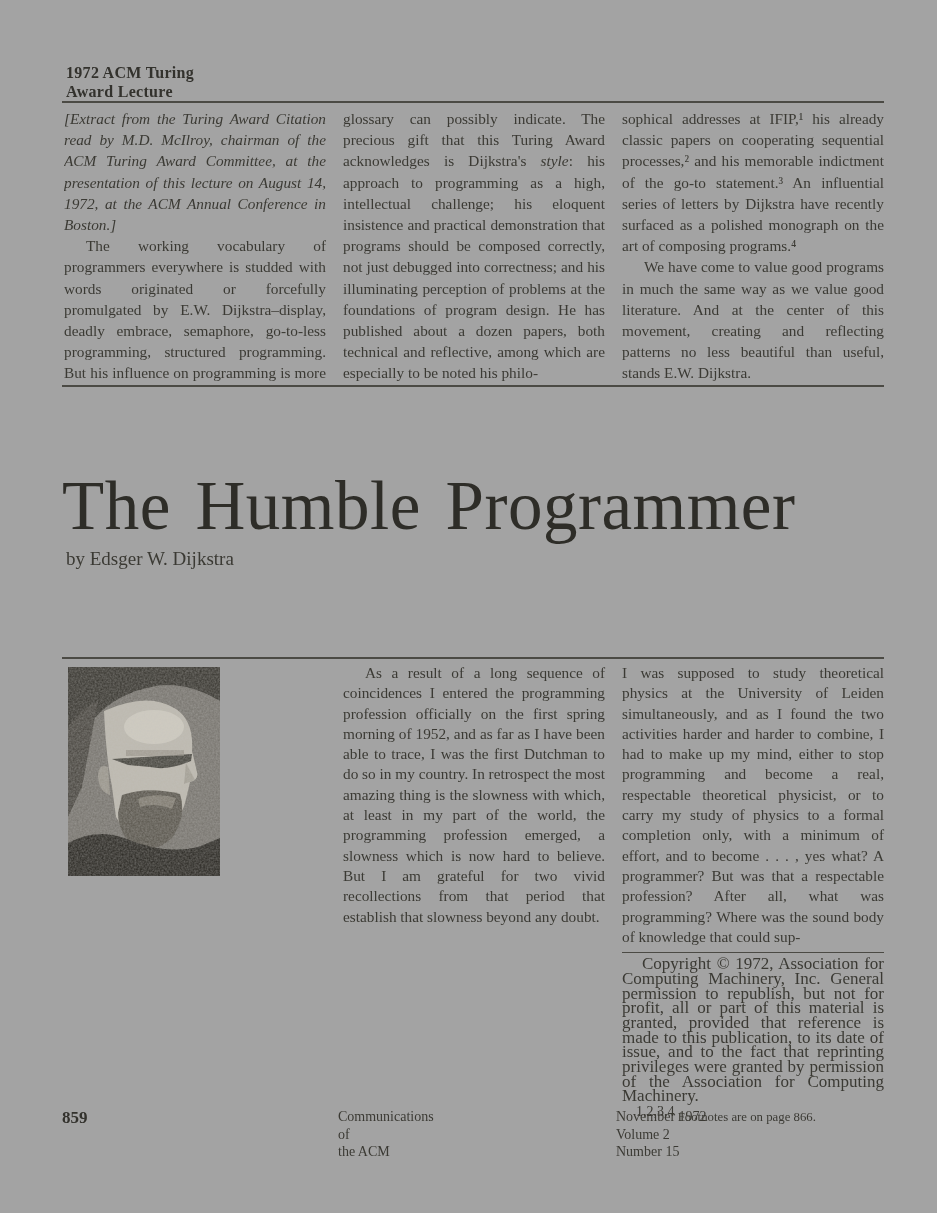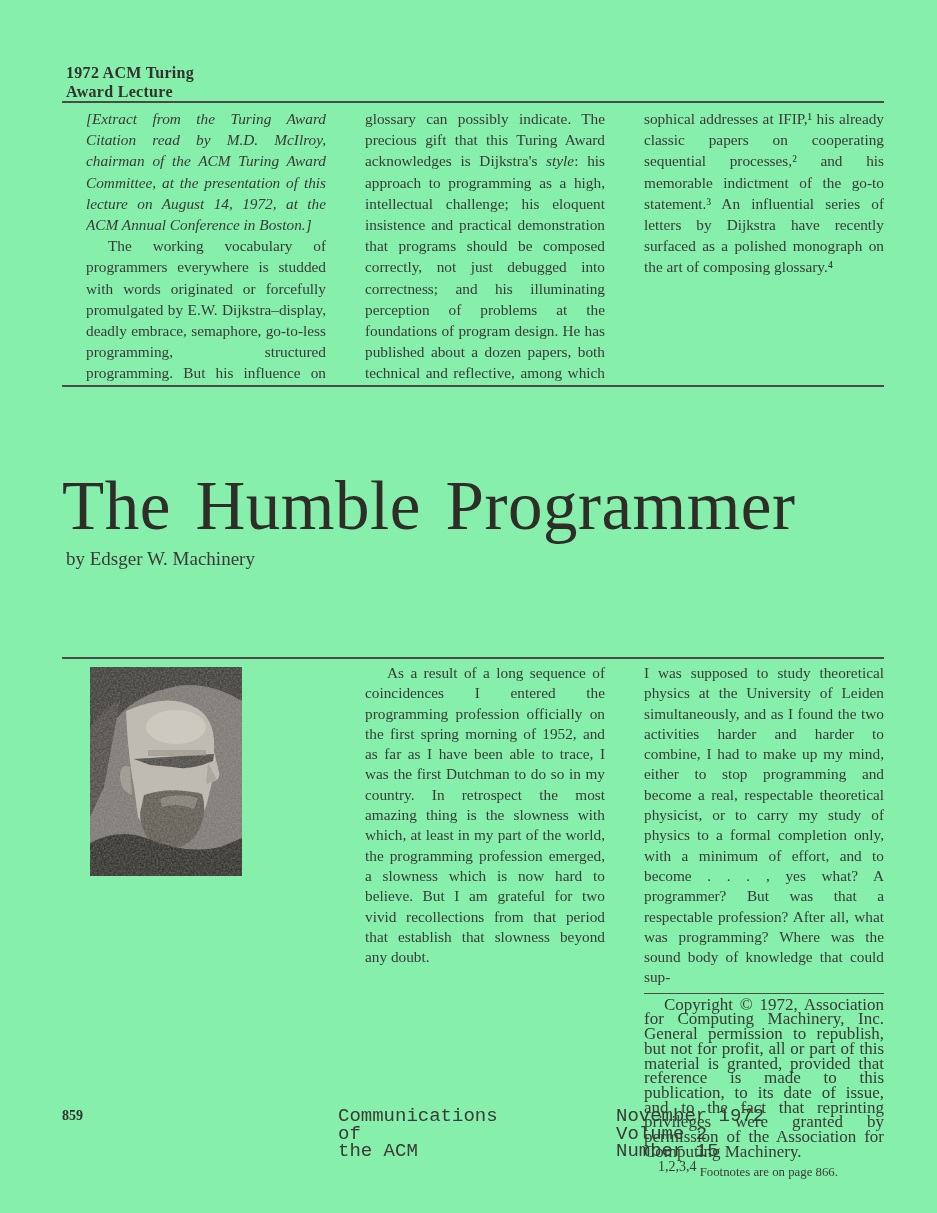--- a/index.html
+++ b/index.html
@@ -1,35 +1,35 @@
 <!DOCTYPE html>
 <html><head>
 <meta charset="utf-8">
 <style>
   * { margin:0; padding:0; box-sizing:border-box; }
   html,body { background:#fcfcfa; }
   .page {
     position:relative; width:937px; height:1213px;
-    background:#86efac; overflow:hidden;
+    background:#a3a3a3; overflow:hidden;
     font-family:"Liberation Serif", serif; color:#3b3a34;
   }
   .masthead {
     position:absolute; left:66px; top:63px;
     font-size:16px; font-weight:bold; line-height:19px;
     letter-spacing:0.3px; color:#33322d;
   }
   .rule { position:absolute; left:62px; width:822px; background:#4b4a44; }
   .rule-top { top:101px; height:2px; }
   .rule-mid { top:385px; height:2px; }
   .rule-low { top:657px; height:2px; }
 
   .cols { position:absolute; left:64px; width:820px; display:flex; gap:17px; }
   .cols-top { top:108px; height:280px; }
   .cols-bottom { top:663px; }
-  .col { width:262px; text-align:justify; color:#3b3a34;margin-left:22px; }
+  .col { width:262px; text-align:justify; color:#3b3a34; }
   .cols-top .col { font-size:15.3px; line-height:21.2px; height:280px; overflow:hidden; }
   .cols-bottom .col { font-size:15.3px; line-height:20.3px; }
   .col p { margin:0; }
   .col p.indent { text-indent:22px; }
   .italic { font-style:italic; }
 
   .photo-wrap { width:152px; height:209px; margin-left:4px; margin-top:4px; }
 
   .headline {
     position:absolute; left:62px; top:472px;
@@ -39,22 +39,22 @@
   .byline { position:absolute; left:66px; top:548px; font-size:19px; color:#3b3a34; }
 
   .mini-rule { width:100%; height:1px; background:#4b4a44; margin:5px 0 4px 0; }
   .copyright {
     font-size:17px; line-height:14.7px; text-align:justify;
     text-indent:20px; color:#3b3a34;
   }
   .footnote-line { font-size:12.8px; line-height:15px; text-indent:14px; color:#3b3a34; }
   .footnote-line sup { font-size:14px; }
 
-  .footer-page { position:absolute; left:62px; top:1108px; font-size:14px; font-weight:bold; color:#33322d; }
-  .footer-block { position:absolute; top:1108px; font-size:19px; line-height:17.5px; color:#3b3a34;font-family:Liberation Mono, monospace; }
+  .footer-page { position:absolute; left:62px; top:1108px; font-size:17px; font-weight:bold; color:#33322d; }
+  .footer-block { position:absolute; top:1108px; font-size:14px; line-height:17.5px; color:#3b3a34; }
   .footer-journal { left:338px; }
   .footer-issue { left:616px; }
 </style>
 </head>
 <body>
 
 <div class="page">
 
   <div class="masthead">
     <div>1972 ACM Turing</div>
@@ -65,28 +65,29 @@
 
   <div class="cols cols-top">
     <div class="col">
       <p class="italic">[Extract from the Turing Award Citation read by M.D. McIlroy, chairman of the ACM Turing Award Committee, at the presentation of this lecture on August 14, 1972, at the ACM Annual Conference in Boston.]</p>
       <p class="indent">The working vocabulary of programmers everywhere is studded with words originated or forcefully promulgated by E.W. Dijkstra–display, deadly embrace, semaphore, go-to-less programming, structured programming. But his influence on programming is more pervasive than any</p>
     </div>
     <div class="col">
       <p><span>glossary can possibly indicate. The precious gift that this Turing Award acknowledges is Dijkstra's </span><span class="italic">style</span><span>: his approach to programming as a high, intellectual challenge; his eloquent insistence and practical demonstration that programs should be composed correctly, not just debugged into correctness; and his illuminating perception of problems at the foundations of program design. He has published about a dozen papers, both technical and reflective, among which are especially to be noted his philo-</span></p>
     </div>
     <div class="col">
-      <p>sophical addresses at IFIP,¹ his already classic papers on cooperating sequential processes,² and his memorable indictment of the go-to statement.³ An influential series of letters by Dijkstra have recently surfaced as a polished monograph on the art of composing glossary.⁴</p>
+      <p>sophical addresses at IFIP,¹ his already classic papers on cooperating sequential processes,² and his memorable indictment of the go-to statement.³ An influential series of letters by Dijkstra have recently surfaced as a polished monograph on the art of composing programs.⁴</p>
+      <p class="indent">We have come to value good programs in much the same way as we value good literature. And at the center of this movement, creating and reflecting patterns no less beautiful than useful, stands E.W. Dijkstra.</p>
     </div>
   </div>
 
   <div class="rule rule-mid"></div>
 
   <h1 class="headline">The Humble Programmer</h1>
-  <div class="byline">by Edsger W. Machinery</div>
+  <div class="byline">by Edsger W. Dijkstra</div>
 
   <div class="rule rule-low"></div>
 
   <div class="cols cols-bottom">
     <div class="col">
       <div class="photo-wrap">
         <svg width="152" height="209" viewBox="0 0 152 209" role="img">
           <defs>
             <filter id="grain" x="0" y="0" width="100%" height="100%">
               <feTurbulence type="fractalNoise" baseFrequency="0.55" numOctaves="2" seed="11" stitchTiles="stitch"></feTurbulence>

